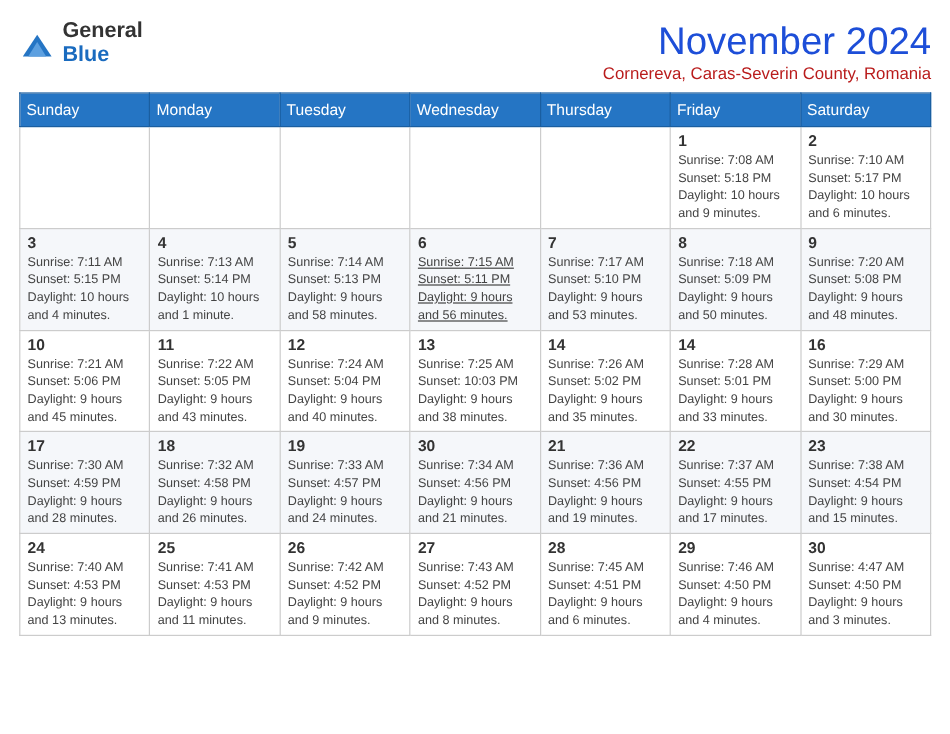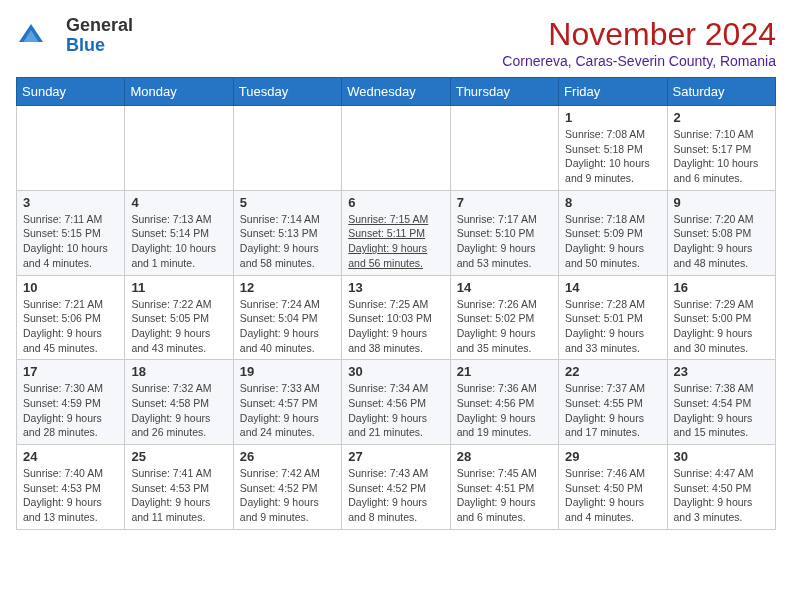--- a/index.html
+++ b/index.html
@@ -11,46 +11,46 @@
       padding: 16px;
     }
     .header {
       display: flex;
       align-items: flex-start;
       justify-content: space-between;
       margin-bottom: 8px;
     }
     .logo {
       display: flex;
-      align-items: center;
-      gap: 20px;
+      align-items: flex-end;
+      gap: 6px;
     }
     .logo-text {
       font-size: 18px;
       font-weight: bold;
       line-height: 1.1;
     }
     .logo-text span { display: block; }
     .logo-text .general { color: #333; }
     .logo-text .blue { color: #1a6bbf; }
     .logo-icon {
       width: 30px;
       height: 30px;
     }
     .title-section {
       text-align: right;
     }
     .month-title {
       font-size: 32px;
       font-weight: normal;
-      color: #b91c1c;
+      color: #1d4ed8;
     }
     .subtitle {
       font-size: 14px;
-      color: #4c1d95;
+      color: #b91c1c;
     }
     .calendar {
       width: 100%;
       border-collapse: collapse;
       font-size: 11px;
     }
     .calendar th {
       background-color: #2575c4;
       color: #fff;
       text-align: left;

